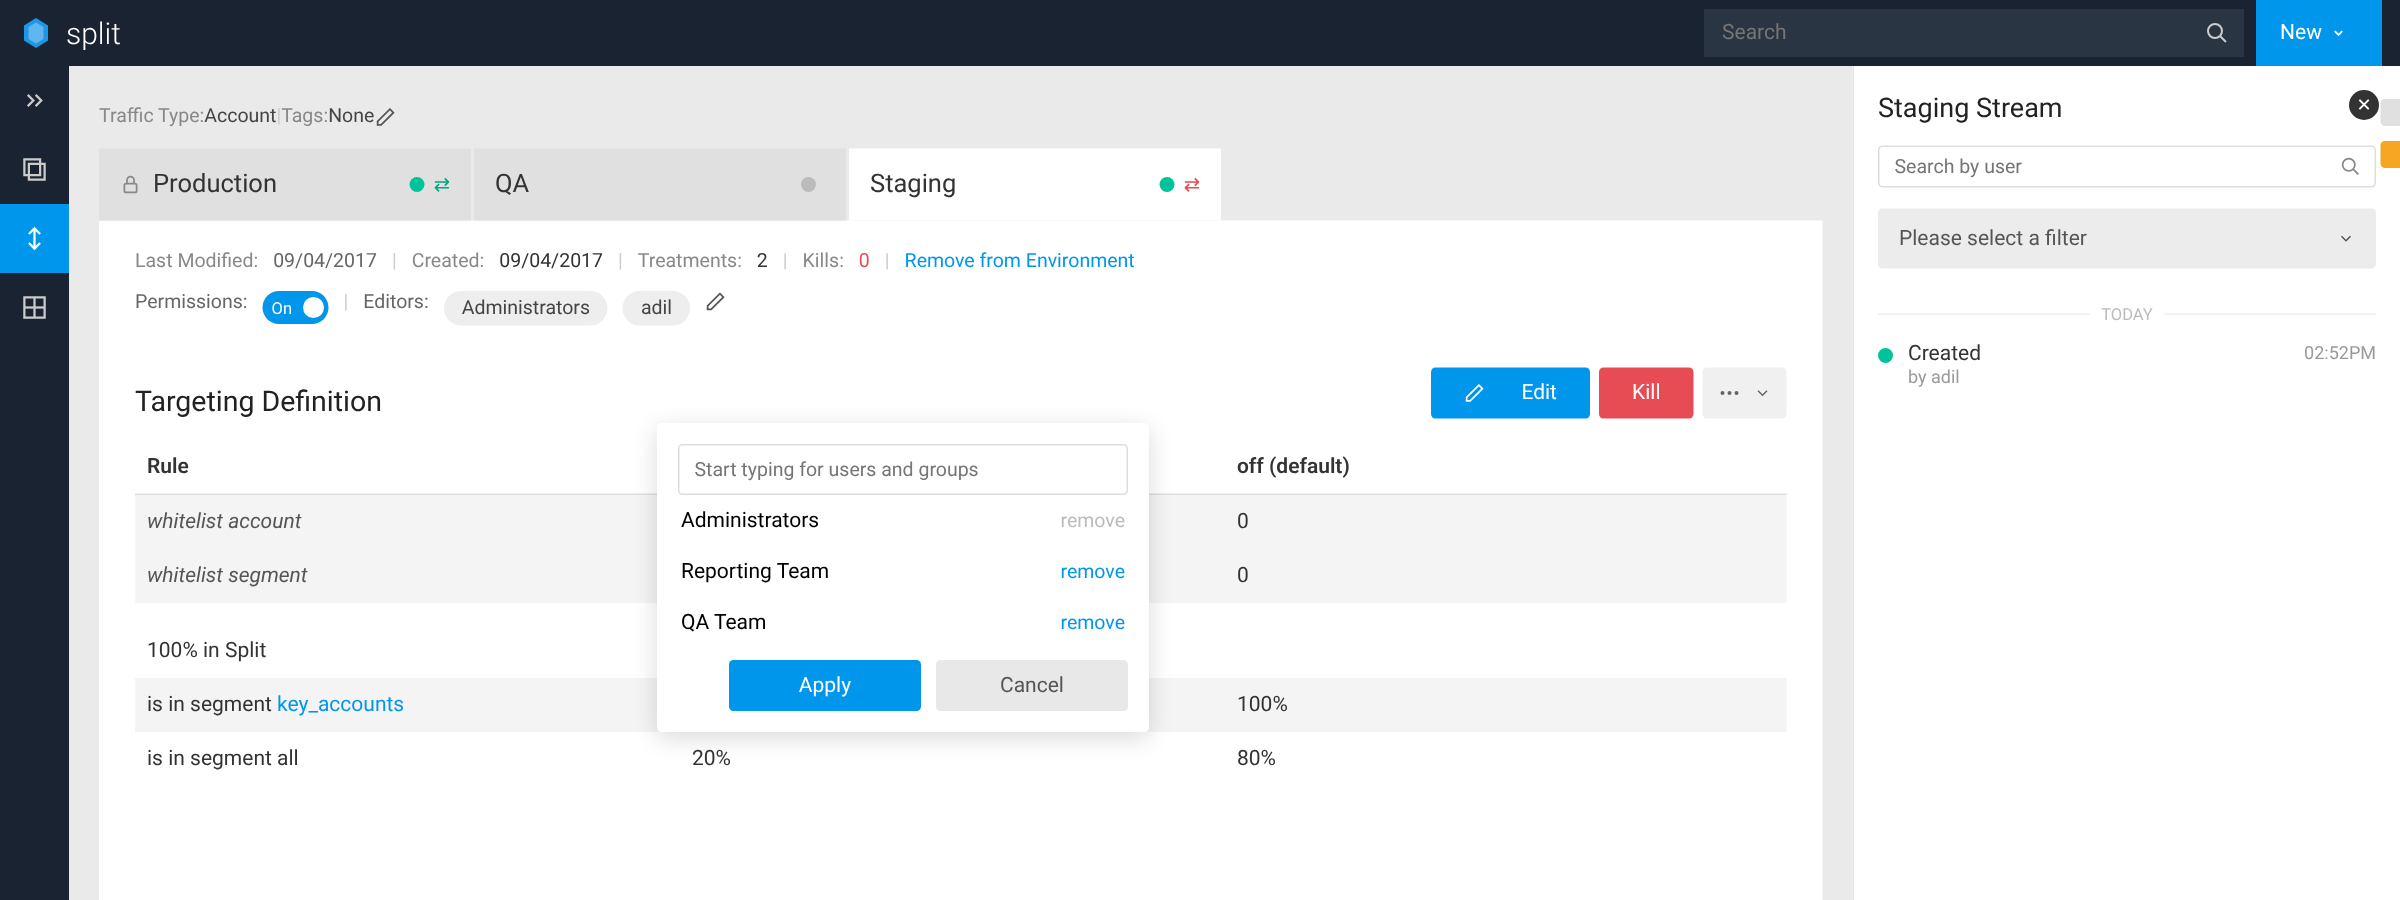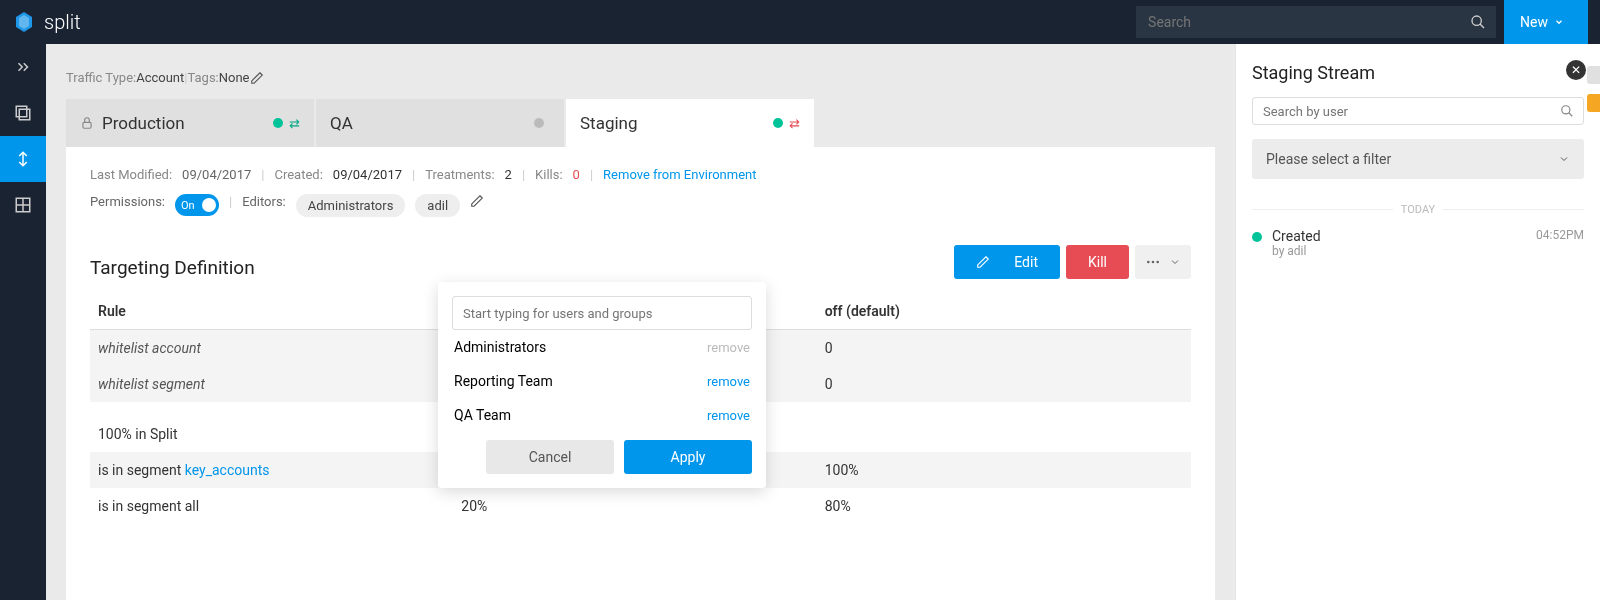--- a/index.html
+++ b/index.html
@@ -327,21 +327,21 @@
           <polyline points="6 9 12 15 18 9"></polyline>
         </svg>
     </div>
     <div class="daylabel">TODAY</div>
     <div class="event">
       <div class="edot"></div>
       <div class="etxt">
         <div>Created</div>
         <div class="by">by adil</div>
       </div>
-      <div class="etime">04:52PM</div>
+      <div class="etime">02:52PM</div>
     </div>
   </div>
 </div>
 
 <div class="sidetabs">
   <div class="stab"></div>
   <div class="stab orange"></div>
 </div>
 
 <div class="popover">
@@ -352,20 +352,20 @@
   </div>
   <div class="pop-row">
     <span>Reporting Team</span>
     <span class="rm link">remove</span>
   </div>
   <div class="pop-row">
     <span>QA Team</span>
     <span class="rm link">remove</span>
   </div>
   <div class="pop-btns">
+    <button class="btn blue">
+        <span>Apply</span>
+      </button>
     <button class="btn gray">
         <span>Cancel</span>
       </button>
-    <button class="btn blue">
-        <span>Apply</span>
-      </button>
   </div>
 </div>
 
 </body></html>

